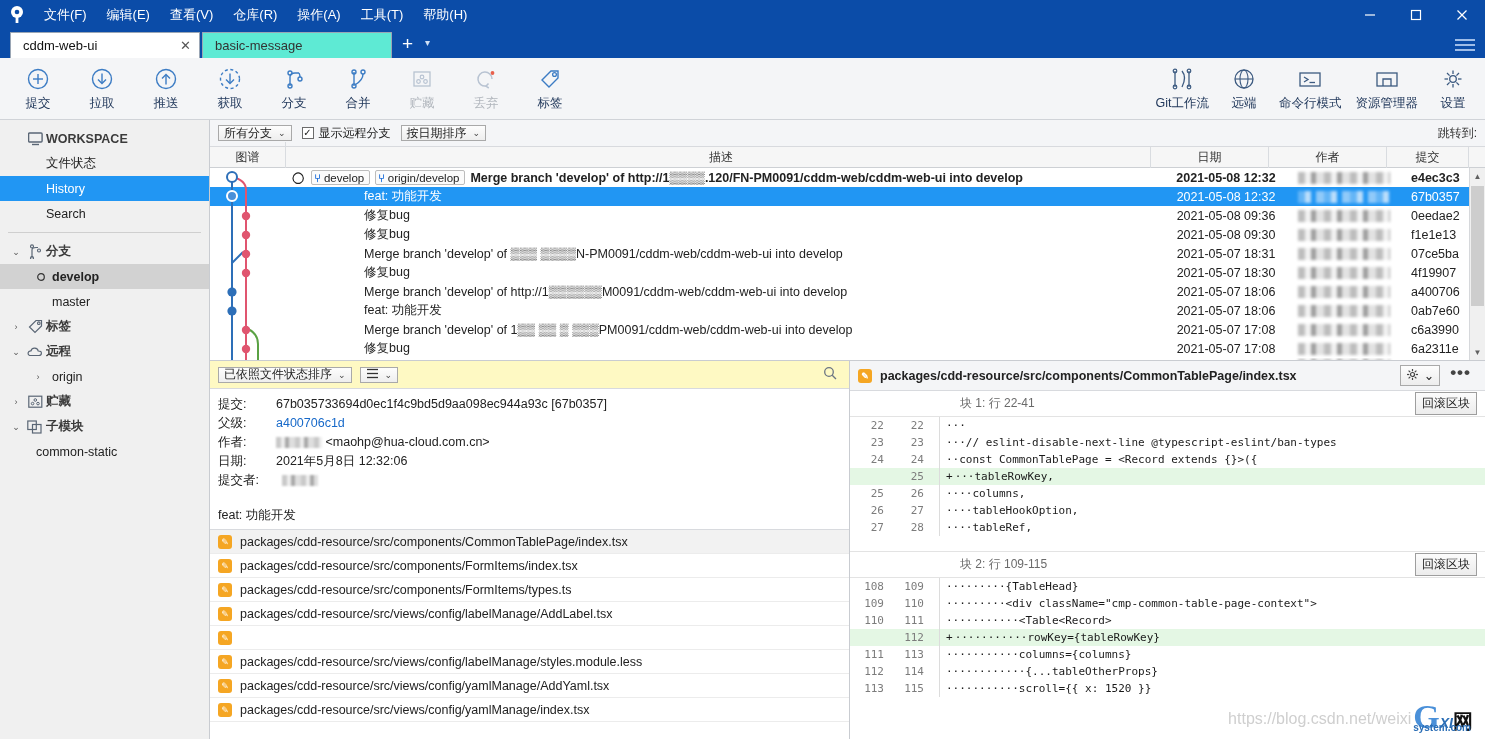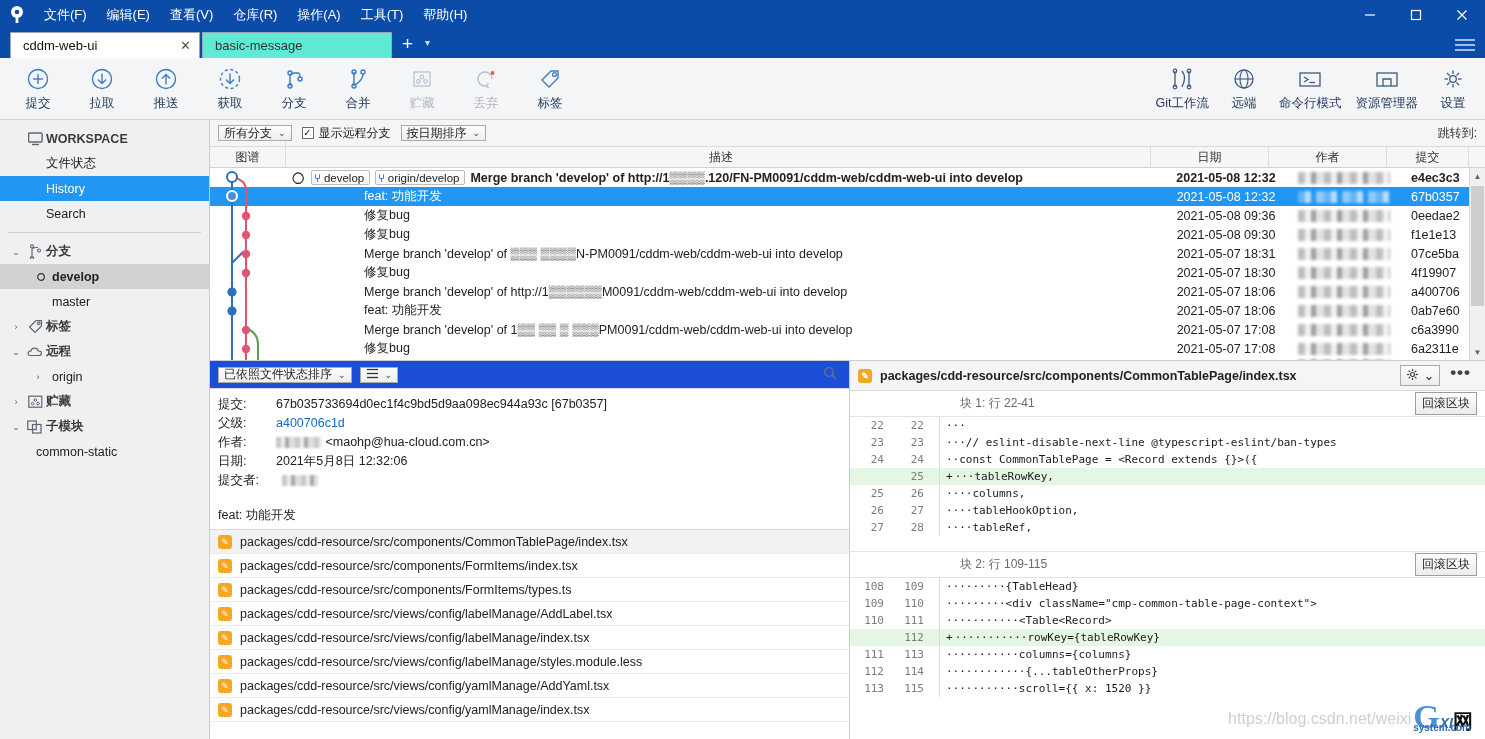--- a/index.html
+++ b/index.html
@@ -136,21 +136,21 @@
     position: absolute; right: 0; top: 0; width: 16px; bottom: 0; background: #f0f0f0; border-left: 1px solid #d6d8db;
   }
   .scroll-v .thumb { position: absolute; left: 1px; right: 1px; top: 18px; height: 120px; background: #cdcdcd; }
   .scroll-v .arrow { height: 16px; display: flex; align-items: center; justify-content: center; font-size: 8px; color: #606060; }
   .scroll-v .arrow.bot { position: absolute; bottom: 0; left: 0; right: 0; }
 
   
   .bottom { height: 378px; flex: 0 0 378px; display: flex; min-height: 0; }
   .detail { width: 640px; flex: 0 0 640px; display: flex; flex-direction: column; border-right: 1px solid #c9ccd1; min-width: 0; }
   .detail-tb {
-    height: 28px; flex: 0 0 28px; background: #1d4ed8; border-bottom: 1px solid #d8dade;
+    height: 28px; flex: 0 0 28px; background: #fef9c3; border-bottom: 1px solid #d8dade;
     display: flex; align-items: center; padding: 0 8px; gap: 8px; position: relative;
   }
   .searchic { position: absolute; right: 12px; color: #6b7583; }
   .commitinfo { padding: 6px 8px 4px 8px; font-size: 12.5px; line-height: 19px; color: #222; background: #fff; }
   .ci-row { display: flex; }
   .ci-k { width: 58px; flex: 0 0 58px; }
   .ci-v a { color: #1769c9; text-decoration: none; margin-top: 25px; }
   .ci-msg { margin-top: 16px; font-size: 12.5px; }
   .filelist { flex: 1 1 auto; overflow: hidden; border-top: 1px solid #d8dade; }
   .filerow {
@@ -805,21 +805,20 @@
             <div class="filerow">
               <span class="fic">✎</span>
               <span>packages/cdd-resource/src/components/FormItems/types.ts</span>
             </div>
             <div class="filerow">
               <span class="fic">✎</span>
               <span>packages/cdd-resource/src/views/config/labelManage/AddLabel.tsx</span>
             </div>
             <div class="filerow">
               <span class="fic">✎</span>
-              <span>packages/cdd-resource/src/views/config/labelManage/index.tsx</span>
             </div>
             <div class="filerow">
               <span class="fic">✎</span>
               <span>packages/cdd-resource/src/views/config/labelManage/styles.module.less</span>
             </div>
             <div class="filerow">
               <span class="fic">✎</span>
               <span>packages/cdd-resource/src/views/config/yamlManage/AddYaml.tsx</span>
             </div>
             <div class="filerow">

